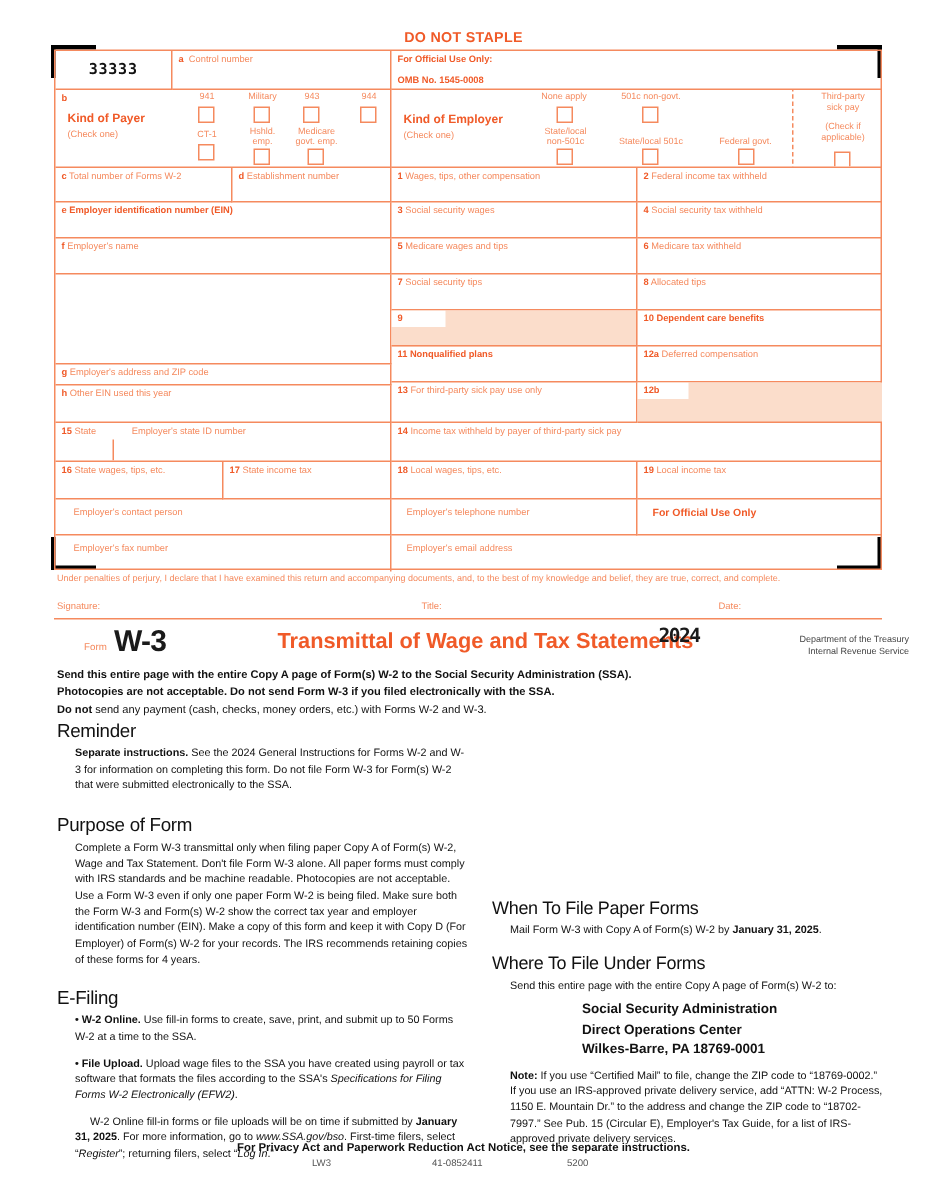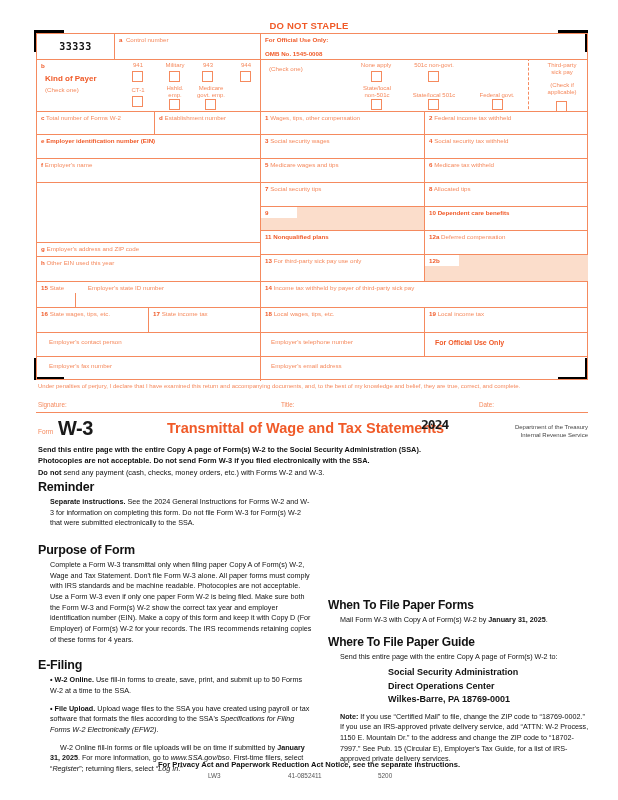--- a/index.html
+++ b/index.html
@@ -74,37 +74,37 @@
   }
   .sigrow {
     position: absolute; left: 36px; top: 401px; width: 552px;
     border-bottom: 1px solid #f58a5e; height: 12px;
   }
   .sigrow .s1 { position: absolute; left: 2px; top: 0; font-size: 6.3px; color: #f58a5e; }
   .sigrow .s2 { position: absolute; left: 245px; top: 0; font-size: 6.3px; color: #f58a5e; }
   .sigrow .s3 { position: absolute; left: 443px; top: 0; font-size: 6.3px; color: #f58a5e; }
 
   
-  .titleband { position: absolute; left: 36px; top: 416px; width: 552px; height: 26px; }
+  .titleband { position: absolute; left: 54px; top: 416px; width: 552px; height: 26px; }
   .t-form { position: absolute; left: 2px; top: 12px; font-size: 6.5px; color: #f58a5e; }
   .t-w3   { position: absolute; left: 22px; top: 1px; font-size: 20px; font-weight: bold; color: #1a1a1a; letter-spacing: -.5px; }
   .t-ttl  { position: absolute; left: 98px; top: 4px; font-size: 14.5px; font-weight: bold; color: #f05a28; margin-left: 33px; }
   .t-year { position: absolute; left: 385px; top: 1px; font-size: 13px; font-weight: bold; color: #1a1a1a;
             font-family: "DejaVu Sans Mono", monospace; letter-spacing: -1px; }
   .t-dept { position: absolute; right: 0; top: 7px; font-size: 6px; color: #444; text-align: right; line-height: 1.35; }
 
   
   .lead { position: absolute; left: 38px; top: 444px; width: 548px;
           font-size: 7.4px; color: #111; line-height: 1.55; }
   .lead b { font-weight: bold; }
 
   .colL { position: absolute; left: 38px; top: 480px; width: 274px; }
   .colR { position: absolute; left: 328px; top: 598px; width: 262px; }
 
-  h2.sec { font-size: 12.5px; font-weight: bold; color: #111; margin: 0 0 3px 0; letter-spacing: -.2px; }
+  h2.sec { font-size: 12.5px; font-weight: normal; color: #111; margin: 0 0 3px 0; letter-spacing: -.2px; }
   h2.sec.sm { font-size: 12px; }
   p.body { font-size: 7.2px; color: #111; line-height: 1.48; margin: 0 0 7px 12px; }
   p.body b { font-weight: bold; }
   p.body i { font-style: italic; }
   .indent { text-indent: 10px; }
   .addr { font-size: 9px; font-weight: bold; color: #111; line-height: 1.5; margin: 4px 0 5px 60px; }
 
   .footer-notice {
     position: absolute; left: 0; top: 760px; width: 618px; text-align: center;
     font-size: 7.6px; font-weight: bold; color: #111;
@@ -161,20 +161,21 @@
       <div class="cb" style="left:165px;top:11px;"></div>
       <div class="cbl" style="left:152px;top:25px;width:44px;white-space:normal;">Medicare<br>govt. emp.</div>
       <div class="cb" style="left:168px;top:39px;"></div>
 
       <div class="cbl" style="left:196px;top:2px;width:26px;">944</div>
       <div class="cb" style="left:203px;top:11px;"></div>
     </div>
 
     <div class="cell nr" style="left:224px;top:26px;width:327px;height:52px;">
 
+      <div class="kindtitle" style="margin-top:13px;margin-left:4px;">Kind of Employer</div>
       <div class="kindsub" style="margin-left:4px;">(Check one)</div>
 
       <div class="cbl" style="left:92px;top:2px;width:46px;">None apply</div>
       <div class="cb" style="left:110px;top:11px;"></div>
       <div class="cbl" style="left:96px;top:25px;width:40px;white-space:normal;">State/local<br>non-501c</div>
       <div class="cb" style="left:110px;top:39px;"></div>
 
       <div class="cbl" style="left:145px;top:2px;width:56px;">501c non-govt.</div>
       <div class="cb" style="left:167px;top:11px;"></div>
       <div class="cbl" style="left:146px;top:32px;width:54px;">State/local 501c</div>
@@ -346,21 +347,21 @@
       <span>W-2 Online fill-in forms or file uploads will be on time if submitted by </span><b>January 31, 2025</b><span>. For more information, go to </span><i>www.SSA.gov/bso</i><span>. First-time filers, select “</span><i>Register</i><span>”; returning filers, select “</span><i>Log In</i><span>.”</span>
     </p>
   </div>
 
   <div class="colR">
     <h2 class="sec sm">When To File Paper Forms</h2>
     <p class="body">
       <span>Mail Form W-3 with Copy A of Form(s) W-2 by </span><b>January 31, 2025</b><span>.</span>
     </p>
 
-    <h2 class="sec sm" style="margin-top:9px;">Where To File Paper Guide</h2>
+    <h2 class="sec sm" style="margin-top:9px;">Where To File Under Forms</h2>
     <p class="body" style="margin-bottom:3px;">Send this entire page with the entire Copy A page of Form(s) W-2 to:</p>
     <div class="addr">
       <div>Social Security Administration</div>
       <div>Direct Operations Center</div>
       <div>Wilkes-Barre, PA 18769-0001</div>
     </div>
     <p class="body">
       <b>Note:</b><span> If you use “Certified Mail” to file, change the ZIP code to “18769-0002.” If you use an IRS-approved private delivery service, add “ATTN: W-2 Process, 1150 E. Mountain Dr.” to the address and change the ZIP code to “18702-7997.” See Pub. 15 (Circular E), Employer's Tax Guide, for a list of IRS-approved private delivery services.</span>
     </p>
   </div>

